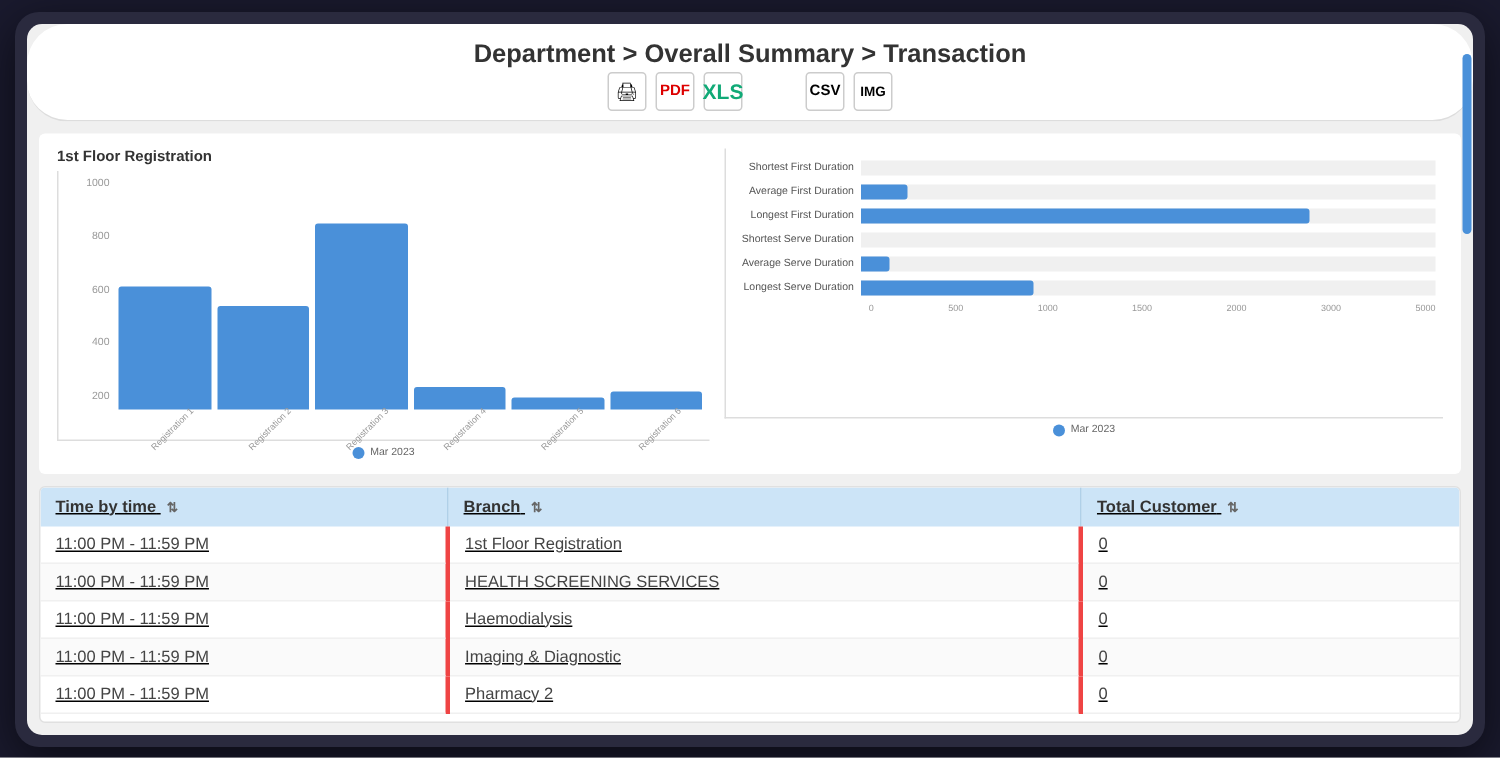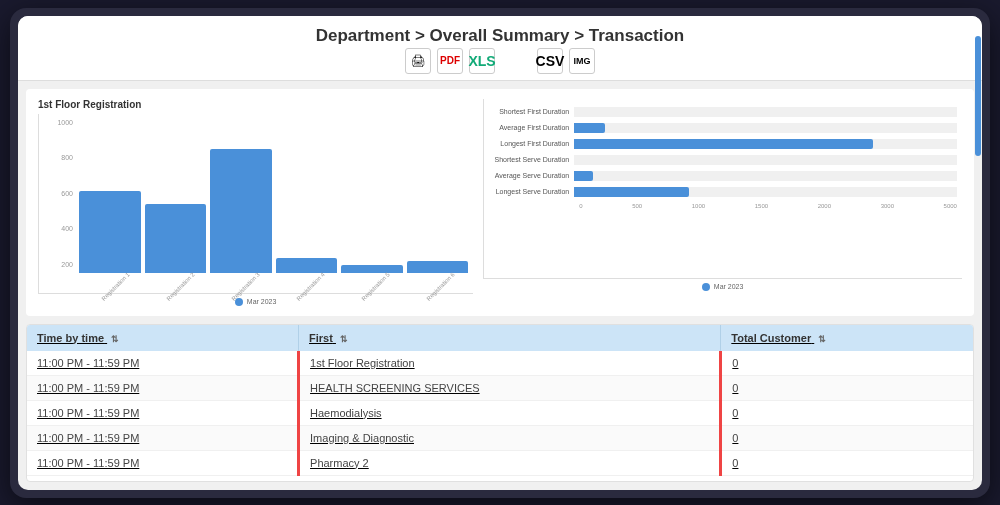--- a/index.html
+++ b/index.html
@@ -38,20 +38,21 @@
       background: #4a90d9;
       border-radius: 3px;
     }
     
     .header {
       background: #fff;
       padding: 10px 0 6px 0;
       text-align: center;
       border-bottom: 1px solid #ddd;
       flex-shrink: 0;
+      border-radius: 27px;
     }
     .header-title {
       font-size: 17px;
       font-weight: 600;
       color: #333;
       margin-bottom: 2px;
     }
     .header-subtitle {
       font-size: 11px;
       color: #666;
@@ -252,21 +253,21 @@
 
 <div class="device-frame">
   <div class="device-inner">
 
     <div class="header">
       <div class="header-title">Department &gt; Overall Summary &gt; Transaction</div>
       <div class="toolbar">
         <div class="toolbar-icon" title="Print">🖨</div>
         <div class="toolbar-icon" title="PDF" style="color:#d00; font-weight:bold; font-size:10px;">PDF</div>
         <div class="toolbar-icon" title="Excel" style="color:#1a7; font-weight:bold; font-size:14px;">XLS</div>
-        <div class="toolbar-icon" title="CSV" style="font-size:14px; font-weight:bold;margin-left:36px;">CSV</div>
+        <div class="toolbar-icon" title="CSV" style="font-size:10px; font-weight:bold;margin-left:36px;">CSV</div>
         <div class="toolbar-icon" title="Image" style="font-size:9px; font-weight:bold;">IMG</div>
       </div>
     </div>
 
     <div class="charts-area">
 
       <div class="chart-container">
         <div class="chart-title">1st Floor Registration</div>
         <div class="chart-area">
           <div class="y-axis-labels">
@@ -357,21 +358,21 @@
 
     <div class="table-area">
       <table>
         <thead>
           <tr>
             <th>
               <span>Time by time</span>
               <span class="sort-icon">⇅</span>
             </th>
             <th>
-              <span>First</span>
+              <span>Branch</span>
               <span class="sort-icon">⇅</span>
             </th>
             <th>
               <span>Total Customer</span>
               <span class="sort-icon">⇅</span>
             </th>
           </tr>
         </thead>
         <tbody id="table-body">
         <tr>

